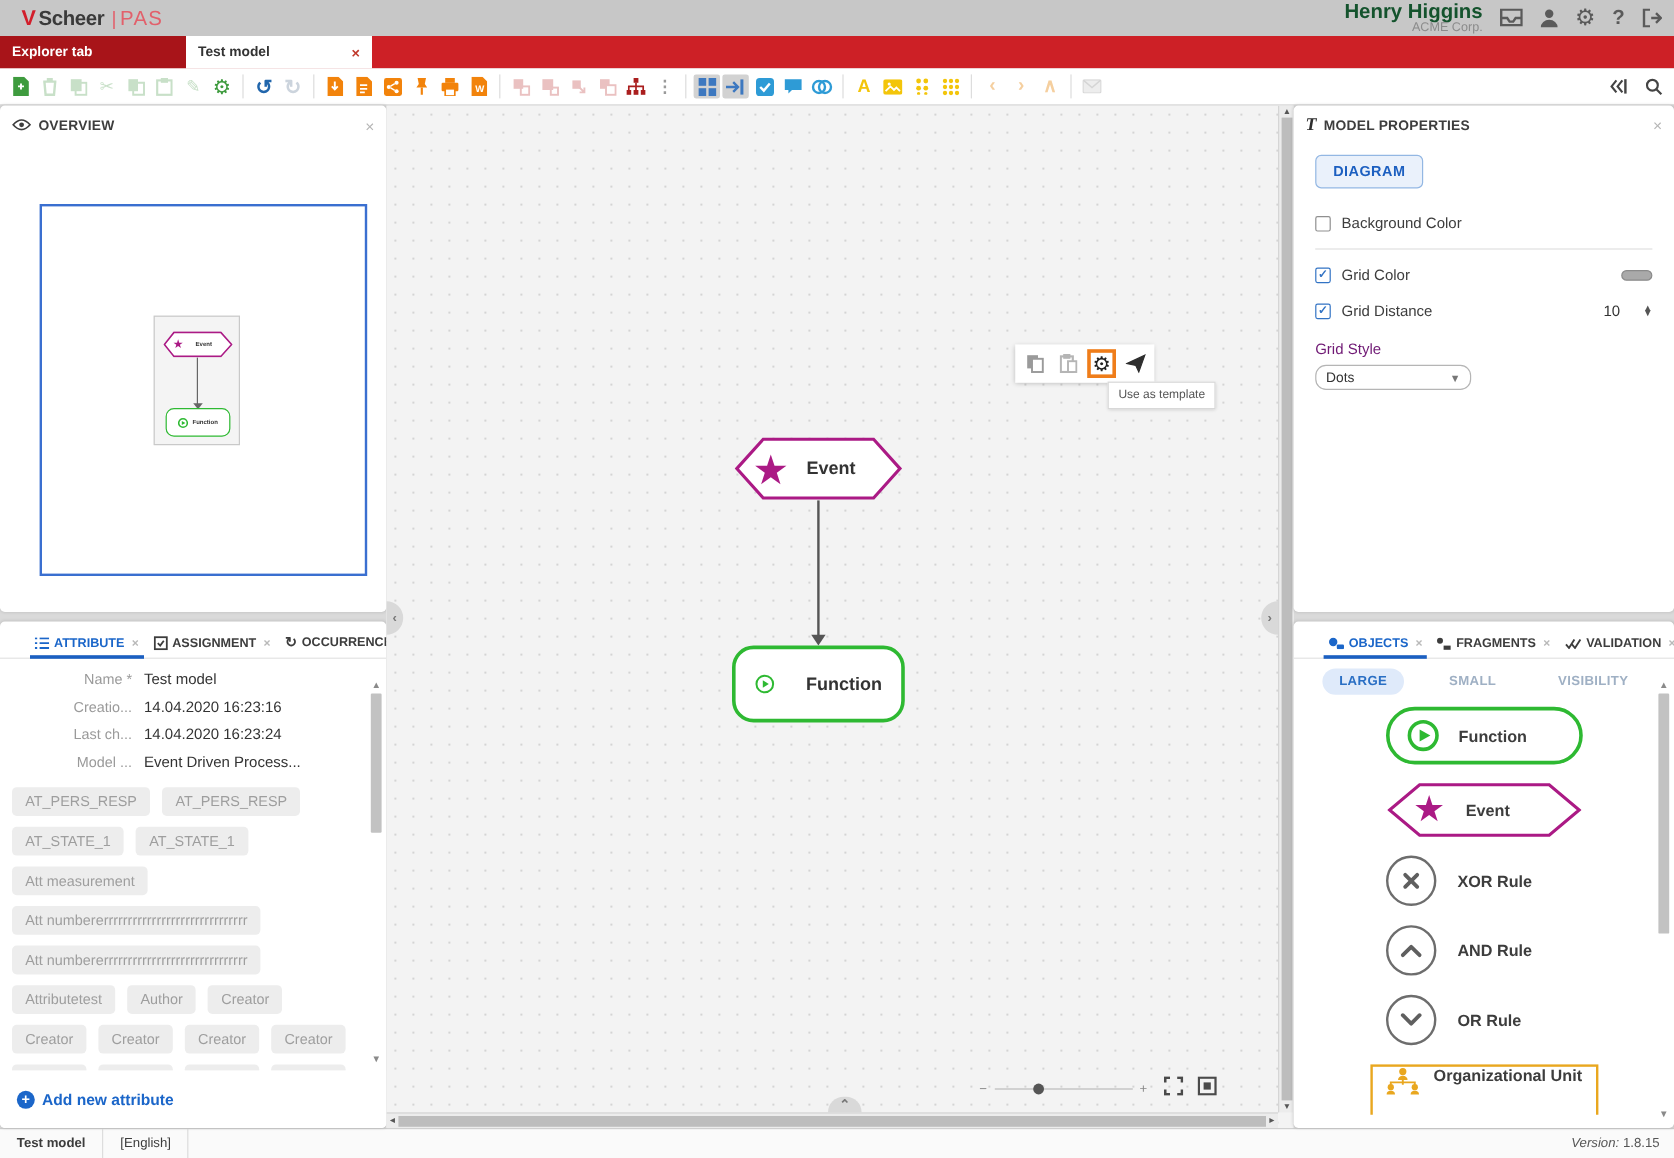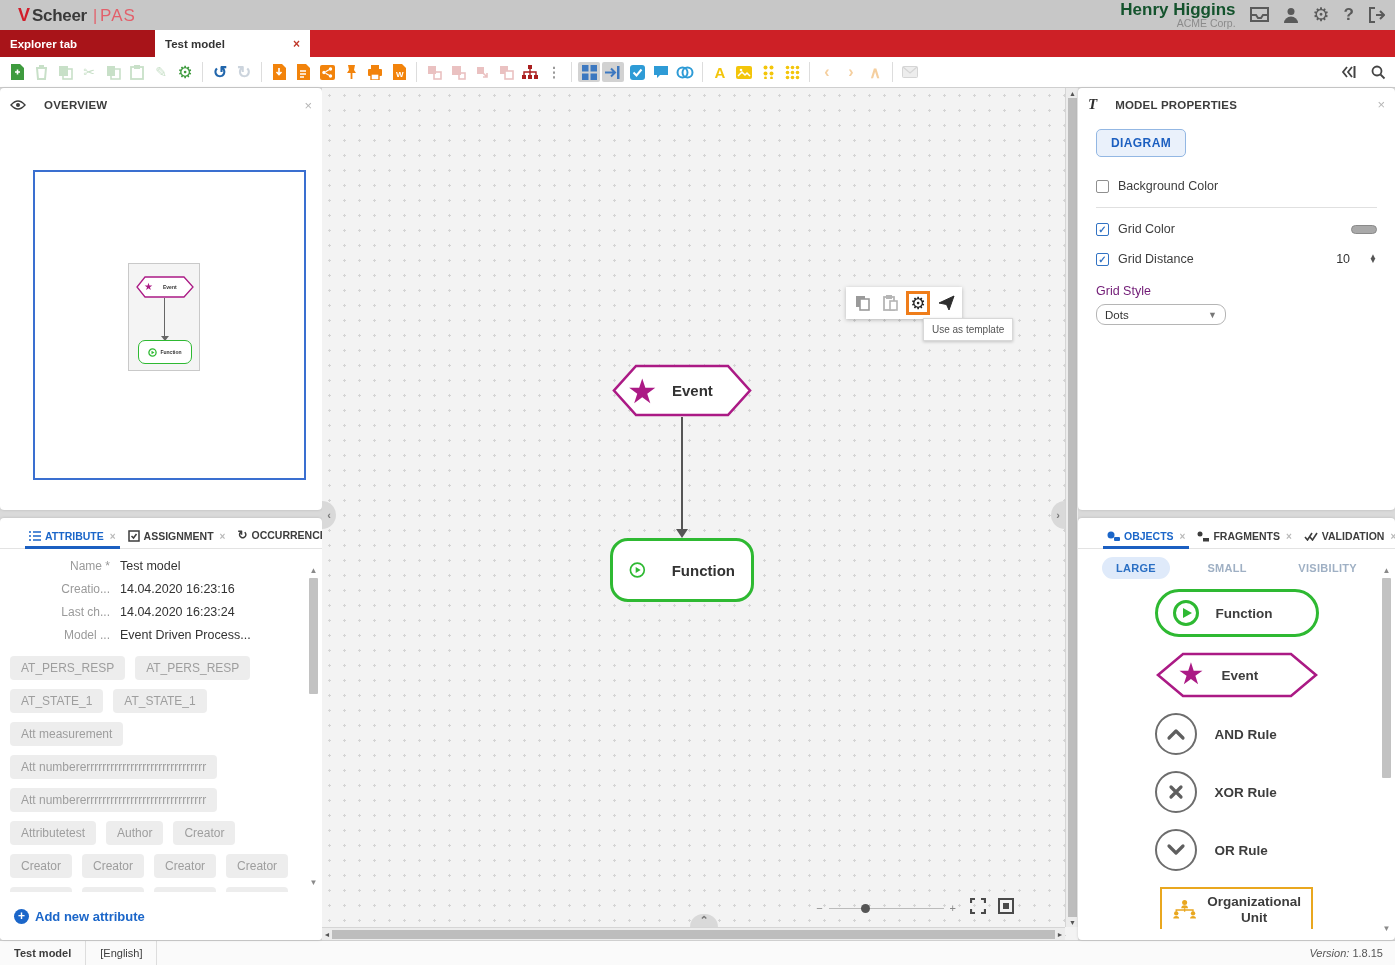--- a/index.html
+++ b/index.html
@@ -42,21 +42,21 @@
 
   
   .main { flex:1; display:flex; position:relative; background:#dadada; height:852px; }
   .col-left { width:322px; flex:none; display:flex; flex-direction:column; }
   .col-right { width:317px; flex:none; display:flex; flex-direction:column; }
   .panel { background:#fff; border-radius:4px; box-shadow:0 0 3px rgba(0,0,0,0.15); overflow:hidden; position:relative; }
   .p-overview { height:422px; }
   .p-attr { height:422px; margin-top:8px; }
   .p-props { height:422px; }
   .p-objects { height:422px; margin-top:8px; }
-  .panel-head { display:flex; align-items:center; gap:18px; padding:8px 10px; }
+  .panel-head { display:flex; align-items:center; gap:6px; padding:8px 10px; }
   .panel-title { font-size:11.5px; font-weight:bold; color:#3d3d3d; letter-spacing:0.2px; }
   .panel-x { margin-left:auto; color:#b5b5b5; font-size:13px; cursor:pointer; }
 
   
   .ov-rect { position:absolute; left:33px; top:82px; width:273px; height:310px; border:2px solid #3a6fd0; }
   .ov-mini { position:absolute; left:128px; top:175px; width:72px; height:108px; background:#f4f4f4; border:1px solid #c9c9c9; }
   .ov-ev { position:absolute; left:7px; top:12px; width:58px; height:22px; }
   .ov-fn { position:absolute; left:9px; top:76px; width:54px; height:24px; border:1.5px solid #2eb932; border-radius:7px; background:#fff; display:flex; align-items:center; justify-content:center; gap:3px; }
   .ov-label { font-size:5px; color:#333; font-weight:bold; }
   .ov-line { position:absolute; left:35px; top:34px; width:1px; height:40px; background:#666; }
@@ -107,21 +107,21 @@
   .size-tab.active { background:#dfeafa; color:#2a6fc4; }
   .obj-scroll { height:346px; overflow:hidden; padding-top:6px; }
   .obj-item { display:flex; justify-content:center; margin-bottom:15px; }
   .obj-function { width:164px; height:48px; border:3px solid #2eb932; border-radius:24px; background:#fff; display:flex; align-items:center; padding:0 14px; gap:16px; }
   .obj-label { font-size:13.5px; font-weight:bold; color:#3d3d3d; }
   .obj-event { position:relative; width:162px; height:46px; }
   .obj-event .lbl { position:absolute; left:66px; top:0; bottom:0; display:flex; align-items:center; }
   .obj-event .star { position:absolute; left:22px; top:4px; color:#ab1a85; font-size:30px; }
   .rule-item { display:flex; align-items:center; gap:18px; width:164px; margin:0 auto 16px auto; }
   .rule-circle { width:42px; height:42px; border:2.5px solid #6d6d6d; border-radius:50%; background:#fff; display:flex; align-items:center; justify-content:center; flex:none; }
-  .obj-org { width:153px; height:46px; border:2.5px solid #e9a71f; background:#fff; display:flex; align-items:center; padding:0 10px; gap:10px; }
+  .obj-org { width:190px; height:46px; border:2.5px solid #e9a71f; background:#fff; display:flex; align-items:flex-start; padding:0 10px; gap:10px; }
   .obj-org .obj-label { line-height:1.15; text-align:center; flex:1; }
 
   
   .canvas { flex:1; position:relative; background:#f3f3f3; background-image:radial-gradient(#d4d4d4 1px, transparent 1.2px); background-size:15px 15px; overflow:hidden; }
   .ev-shape { position:absolute; left:290px; top:276px; width:140px; height:53px; }
   .ev-star { position:absolute; left:15px; top:7px; color:#ab1a85; font-size:34px; }
   .ev-label { position:absolute; left:60px; top:0; bottom:0; display:flex; align-items:center; font-size:15px; font-weight:bold; color:#333; }
   .edge-line { position:absolute; left:359px; top:329px; width:1.5px; height:114px; background:#555; }
   .edge-head { position:absolute; left:354px; top:441px; width:0; height:0; border-left:6px solid transparent; border-right:6px solid transparent; border-top:9px solid #555; }
   .fn-shape { position:absolute; left:288px; top:450px; width:144px; height:64px; border:3px solid #2eb932; border-radius:18px; background:#fff; display:flex; align-items:center; padding:0 16px; gap:26px; }
@@ -681,33 +681,33 @@
             <div class="obj-event">
               <svg width="162" height="46" viewBox="0 0 162 46">
                   <polygon points="27,2 135,2 160,23 135,44 27,44 2,23" fill="#fff" stroke="#ab1a85" stroke-width="2.6"></polygon>
                 </svg>
               <span class="star">★</span>
               <span class="lbl obj-label">Event</span>
             </div>
           </div>
           <div class="rule-item">
             <span class="rule-circle">
+                <svg width="16" height="16" viewBox="0 0 16 16">
+                  <path d="M3 3l10 10M13 3L3 13" fill="none" stroke="#5f5f5f" stroke-width="3.2" stroke-linecap="round"></path>
+                </svg>
+              </span>
+            <span class="obj-label">XOR Rule</span>
+          </div>
+          <div class="rule-item">
+            <span class="rule-circle">
                 <svg width="20" height="14" viewBox="0 0 20 14">
                   <path d="M3 11L10 4l7 7" fill="none" stroke="#5f5f5f" stroke-width="3.2" stroke-linecap="round" stroke-linejoin="round"></path>
                 </svg>
               </span>
             <span class="obj-label">AND Rule</span>
-          </div>
-          <div class="rule-item">
-            <span class="rule-circle">
-                <svg width="16" height="16" viewBox="0 0 16 16">
-                  <path d="M3 3l10 10M13 3L3 13" fill="none" stroke="#5f5f5f" stroke-width="3.2" stroke-linecap="round"></path>
-                </svg>
-              </span>
-            <span class="obj-label">XOR Rule</span>
           </div>
           <div class="rule-item">
             <span class="rule-circle">
                 <svg width="20" height="14" viewBox="0 0 20 14">
                   <path d="M3 3l7 7 7-7" fill="none" stroke="#5f5f5f" stroke-width="3.2" stroke-linecap="round" stroke-linejoin="round"></path>
                 </svg>
               </span>
             <span class="obj-label">OR Rule</span>
           </div>
           <div class="obj-item">

